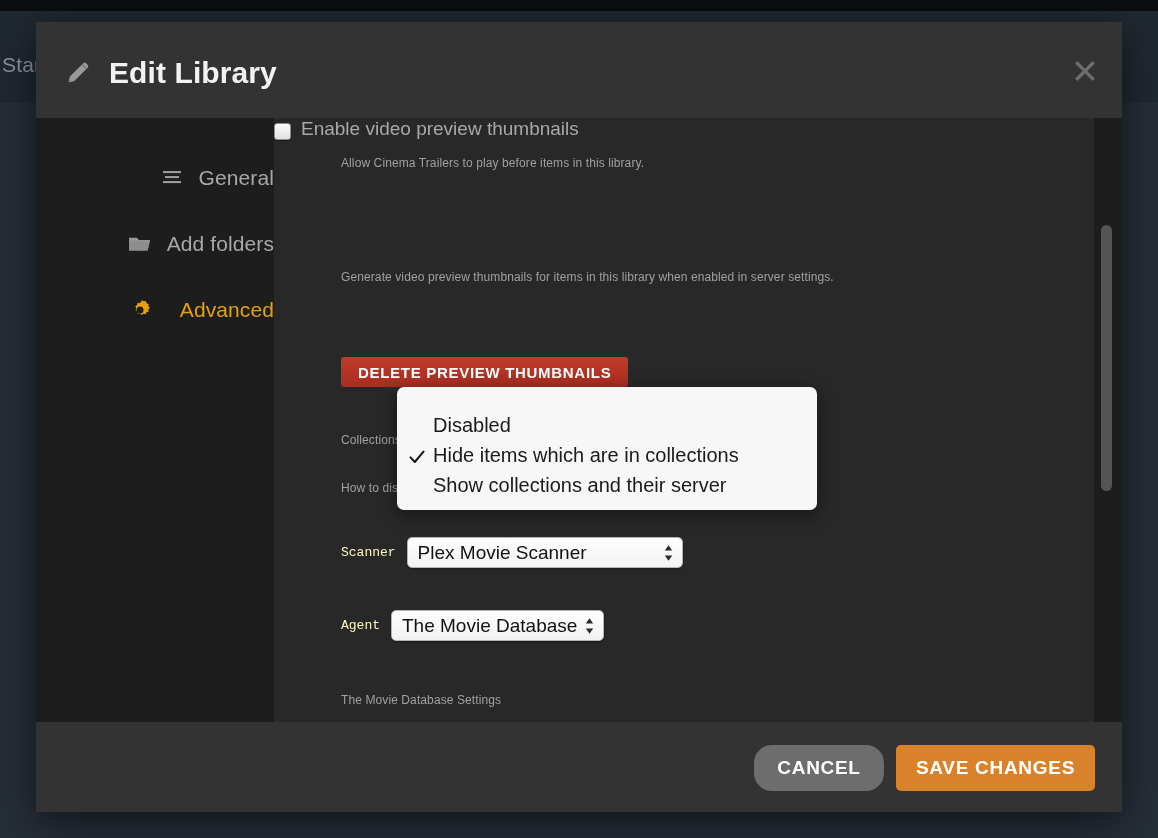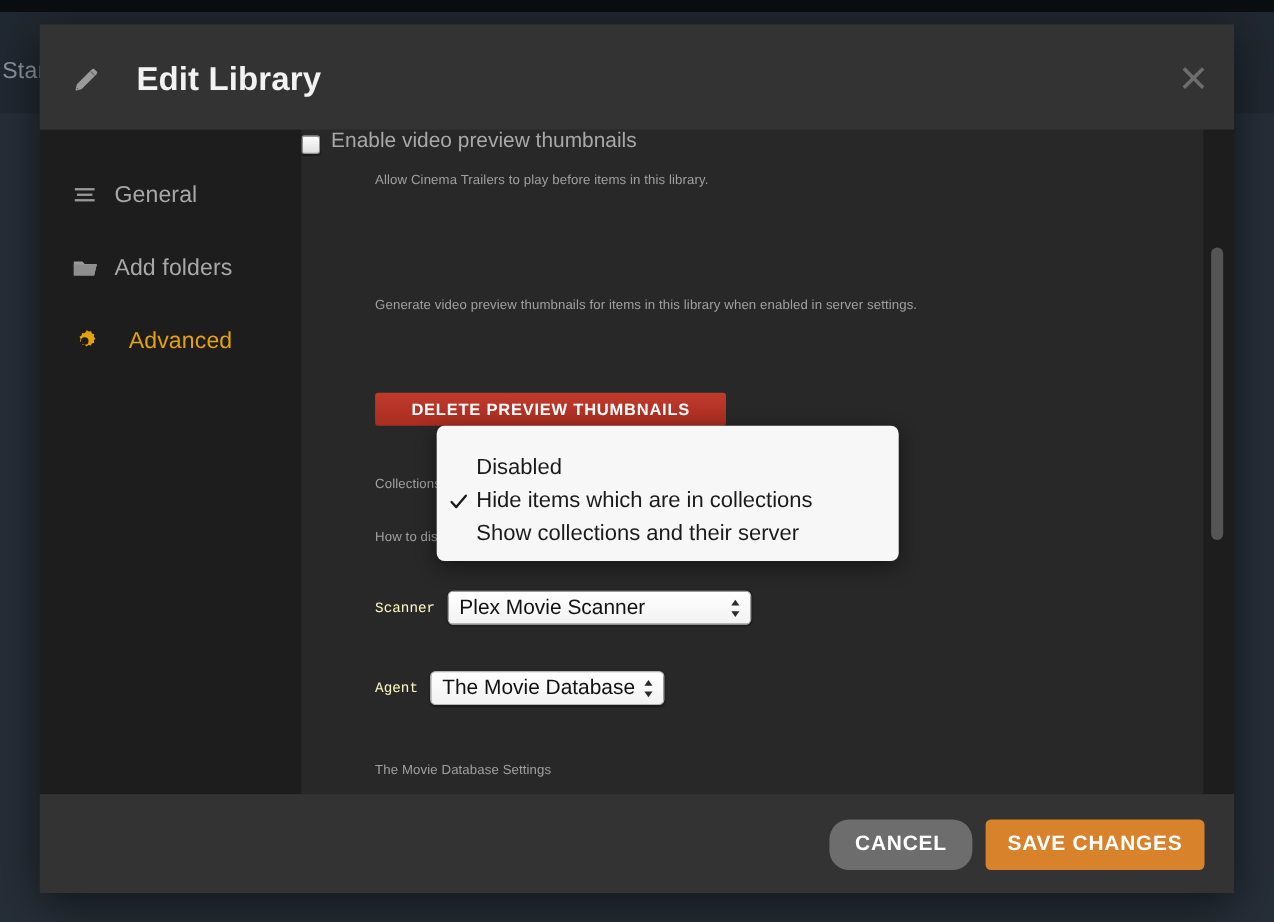--- a/index.html
+++ b/index.html
@@ -63,21 +63,21 @@
     width: 1086px; height: 96px;
     background: #333333;
   }
   #pencil-icon {
     position: absolute;
     left: 30px; top: 38px;
     width: 26px; height: 26px;
   }
   #modal-title {
     position: absolute;
-    left: 88px; top: 34px;
+    left: 73px; top: 34px;
     font-size: 30px;
     font-weight: bold;
     color: #f2f2f2;
     letter-spacing: 0.1px;
   }
   #close-icon {
     position: absolute;
     right: 24px; top: 36px;
     width: 26px; height: 26px;
     cursor: pointer;
@@ -92,20 +92,21 @@
     background: #1d1d1d;
   }
   .side-item {
     position: absolute;
     left: 0;
     width: 238px;
     height: 40px;
     display: flex;
     align-items: center;
     cursor: pointer;
+    justify-content: flex-end;
   }
   .side-icon {
     width: 26px;
     height: 26px;
     margin-left: 28px;
     margin-right: 14px;
     display: flex;
     align-items: center;
     justify-content: center;
     flex: none;
@@ -144,21 +145,21 @@
     flex: none;
     cursor: pointer;
   }
   #chk-label { font-size: 19px; color: #a8a8a8; }
   #para-generate  { left: 67px; top: 142px; width: 752px; }
 
   #delete-btn {
     position: absolute;
     left: 67px; top: 239px;
     height: 30px;
-    padding: 0 33px;
+    padding: 0 17px;
     display: flex;
     align-items: center;
     background: linear-gradient(180deg,#c03b2c 0%,#a82c20 100%);
     border-radius: 3px;
     color: #ffffff;
     font-size: 15px;
     font-weight: bold;
     letter-spacing: 0.7px;
     cursor: pointer;
   }

